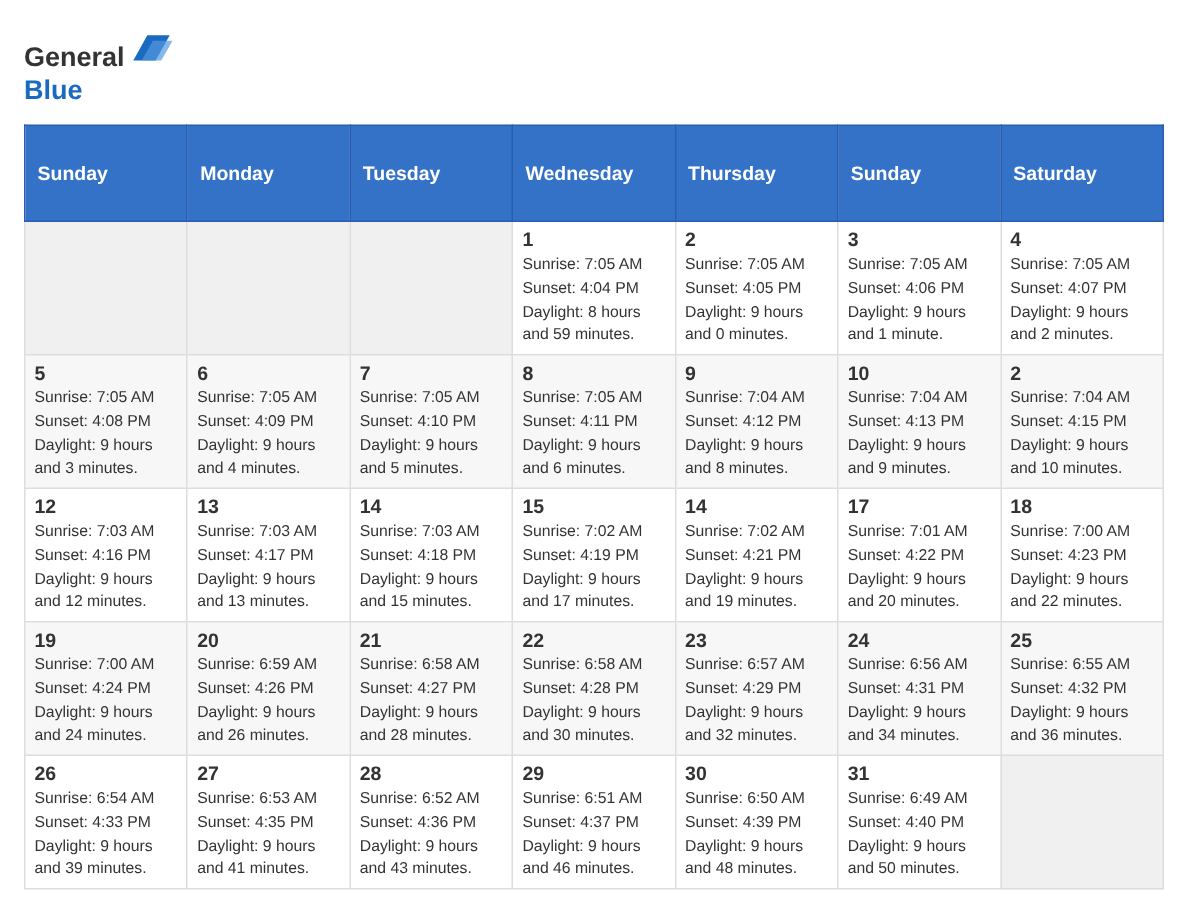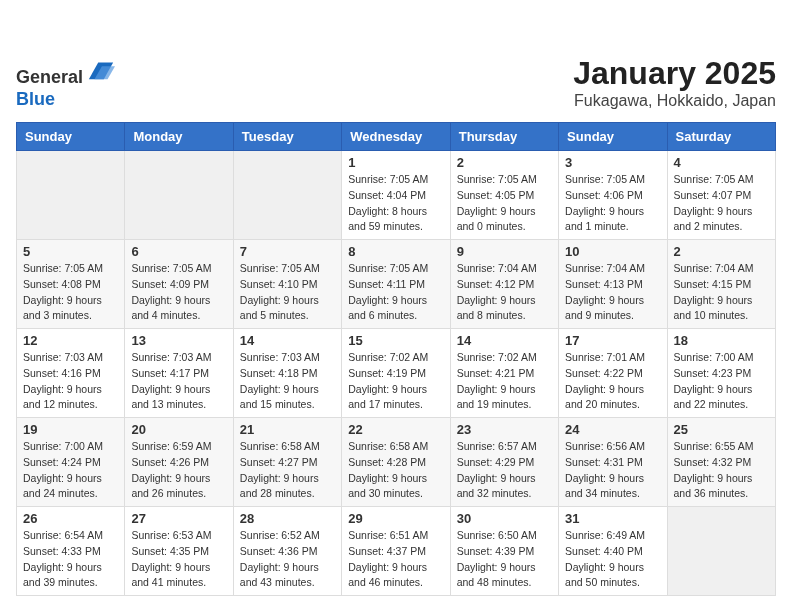--- a/index.html
+++ b/index.html
@@ -8,21 +8,20 @@
       background: #fff;
       width: 792px;
       min-height: 612px;
       padding: 16px;
     }
     .header {
       display: flex;
       justify-content: space-between;
       align-items: center;
       margin-bottom: 12px;
-      margin-top: 39px;
     }
     .logo {
       display: flex;
       align-items: center;
     }
     .logo-text {
       font-size: 18px;
       font-weight: bold;
       line-height: 1.2;
     }
@@ -47,21 +46,21 @@
     }
     .calendar {
       width: 100%;
       border-collapse: collapse;
       border: 1px solid #ccc;
     }
     .calendar th {
       background-color: #3472c8;
       color: #fff;
       text-align: left;
-      padding: 6px 8px;
+      padding: 24px 8px;
       font-size: 13px;
       border: 1px solid #2a5db0;
     }
     .calendar td {
       vertical-align: top;
       padding: 4px 6px;
       font-size: 10.5px;
       color: #333;
       border: 1px solid #ddd;
       width: calc(100% / 7);
@@ -96,24 +95,20 @@
         <span class="logo-general">General</span><svg class="logo-icon" viewBox="0 0 30 30" xmlns="http://www.w3.org/2000/svg">
           <polygon points="2,26 18,26 28,8 12,8" fill="#1a6abf"></polygon>
           <polygon points="8,26 22,26 30,12 16,12" fill="#5599e0" opacity="0.7"></polygon>
         </svg>
       </div>
       <div class="logo-text">
         <span class="logo-blue">Blue</span>
       </div>
     </div>
   </div>
-  <div class="title-block">
-    <div class="month-title">January 2025</div>
-    <div class="location-title">Fukagawa, Hokkaido, Japan</div>
-  </div>
 </div>
 
 <table class="calendar">
   <thead>
     <tr>
     <th>Sunday</th>
         <th>Monday</th>
         <th>Tuesday</th>
         <th>Wednesday</th>
         <th>Thursday</th>

